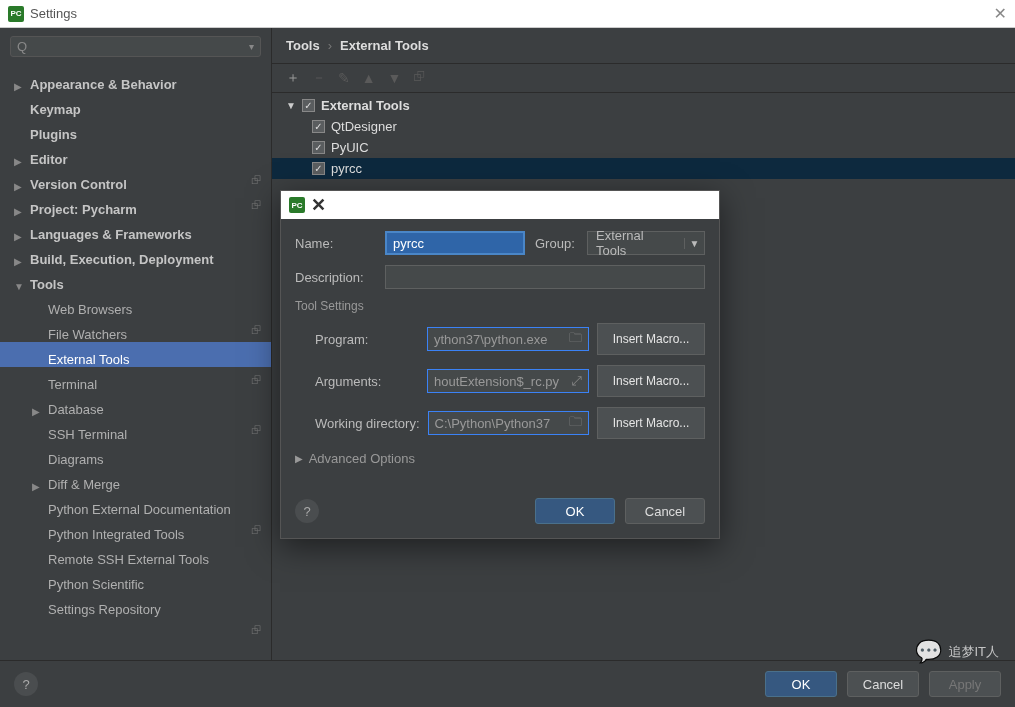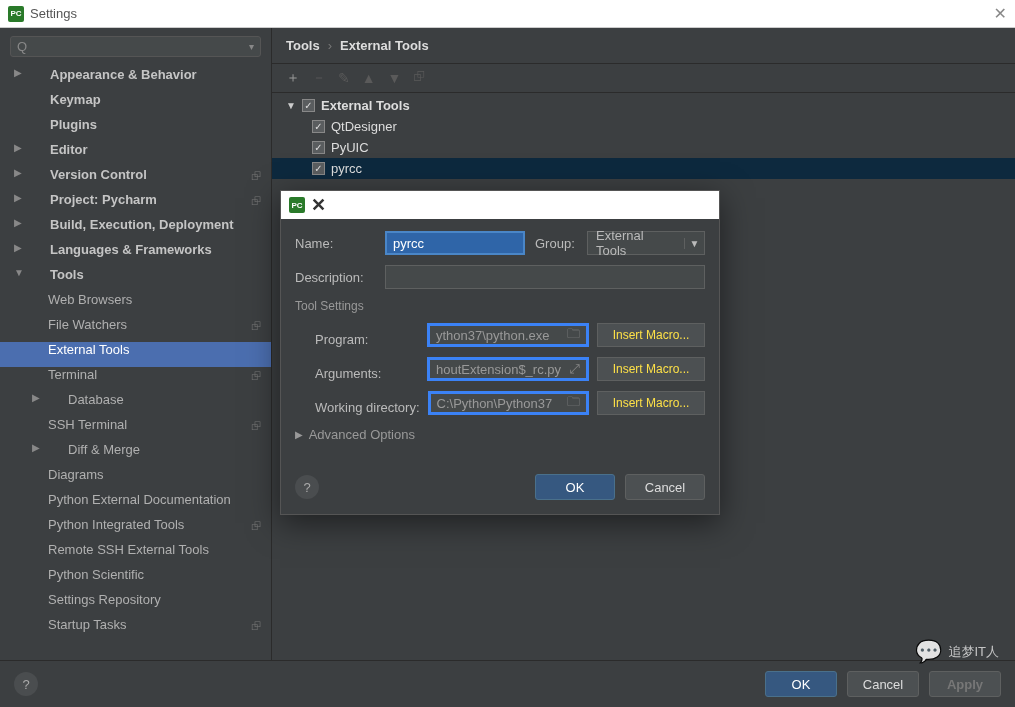--- a/index.html
+++ b/index.html
@@ -12,21 +12,21 @@
 
 .main { display: flex; height: calc(100% - 28px - 47px); }
 
 .sidebar { width: 272px; background: #3c3f41; border-right: 1px solid #2b2b2b; display: flex; flex-direction: column; }
 .search-box { margin: 8px 10px; display: flex; align-items: center; border: 1px solid #555; border-radius: 3px; padding: 2px 6px; background: #45494a; }
 .search-box .qicon { color: #888; margin-right: 4px; }
 .search-box input { flex: 1; background: transparent; border: none; outline: none; color: #bbb; }
 .search-box .dd { color: #888; font-size: 10px; }
 
 .tree { flex: 1; overflow-y: auto; padding-top: 2px; }
-.tree-item { display: flex; align-items: flex-start; height: 25px; padding-left: 14px; cursor: pointer; color: #c5c5c5; position: relative; gap: 20px; }
+.tree-item { display: flex; align-items: flex-end; height: 25px; padding-left: 14px; cursor: pointer; color: #c5c5c5; position: relative; }
 .tree-item.child { padding-left: 48px; color: #b0b0b0; }
 .tree-item.selected { background: #4b6eaf; color: #fff; }
 .tree-item .arrow { width: 10px; color: #888; margin-right: 6px; font-size: 10px; }
 .tree-item.expanded .arrow::before { content: "▼"; }
 .tree-item.collapsed .arrow::before { content: "▶"; }
 .tree-item .label { font-weight: bold; flex: 1; }
 .tree-item.child .label, .tree-item.child2 .label { font-weight: normal; }
 .tree-item .badge { position: absolute; right: 10px; color: #777; font-size: 12px; }
 
 .content { flex: 1; background: #3c3f41; display: flex; flex-direction: column; }
@@ -45,43 +45,43 @@
 .chk { width: 13px; height: 13px; border: 1px solid #888; background: #5a5d5f; display: inline-flex; align-items: center; justify-content: center; font-size: 10px; color: #ddd; }
 .chk::before { content: "✓"; }
 .elabel { color: #ddd; font-weight: bold; }
 .ext-item .elabel { font-weight: normal; text-align: right; }
 
 .footer { height: 47px; border-top: 1px solid #2b2b2b; display: flex; align-items: center; justify-content: space-between; padding: 0 14px; background: #3c3f41; }
 .help-btn { width: 24px; height: 24px; border-radius: 50%; background: #4a4d4f; color: #aaa; display: flex; align-items: center; justify-content: center; }
 .footer-btns { display: flex; gap: 10px; }
 .btn { min-width: 72px; height: 26px; border: 1px solid #5e6060; background: #4c5052; color: #ddd; border-radius: 3px; cursor: pointer; display: flex; align-items: center; justify-content: center; }
 .btn.primary { background: #365880; border-color: #4a708b; color: #fff; }
-.btn.disabled { color: #777; font-weight: bold; }
+.btn.disabled { color: #777; }
 
 
 .dialog { position: absolute; left: 280px; top: 190px; width: 440px; background: #3c3f41; border: 1px solid #555; box-shadow: 0 8px 30px rgba(0,0,0,0.5); }
 .dialog-title { background: #ffffff; height: 28px; display: flex; align-items: center; padding: 0 8px; color: #333; }
 .dialog-title .dicon { width: 16px; height: 16px; background: #2a7a2a; border-radius: 2px; margin-right: 6px; display: flex; align-items: center; justify-content: center; color: #fff; font-size: 8px; font-weight: bold; }
 .dialog-title .dtitle { flex: 1; }
 .dialog-title .dclose { font-size: 18px; font-weight: bold; cursor: pointer; }
 .dialog-body { padding: 12px 14px; }
 .row { display: flex; align-items: center; margin-bottom: 10px; gap: 10px; }
 .row label { color: #bbb; min-width: 80px; }
 .input { height: 24px; background: #45494a; border: 1px solid #5e6060; color: #bbb; padding: 0 6px; outline: none; }
 .input.hl { border: 2px solid #4a86c7; background: #2f65a8; color: #fff; }
 .select { height: 24px; background: #45494a; border: 1px solid #5e6060; color: #bbb; display: flex; align-items: center; }
 .select .sval { padding: 0 8px; flex: 1; }
 .select .sarr { width: 20px; border-left: 1px solid #5e6060; text-align: center; font-size: 10px; }
 .section-label { color: #999; margin: 6px 0 10px; font-size: 12px; }
 .section-label.adv { display: flex; align-items: center; gap: 6px; margin-top: 12px; cursor: pointer; }
-.ts-row { display: flex; align-items: flex-end; margin-bottom: 10px; gap: 8px; padding-left: 20px; }
+.ts-row { display: flex; align-items: center; margin-bottom: 10px; gap: 8px; padding-left: 20px; }
 .ts-row label { min-width: 104px; color: #bbb; }
-.ts-input { flex: 1; height: 24px; background: #45494a; border: 3px solid #3b82f6; color: #999; display: flex; align-items: center; padding: 0 6px; font-family: monospace; font-size: 11px; }
+.ts-input { flex: 1; height: 24px; background: #45494a; border: 1px solid #3b82f6; color: #999; display: flex; align-items: center; padding: 0 6px; font-family: monospace; font-size: 11px; }
 .ts-input .browse { margin-left: auto; color: #888; }
-.macro-btn { width: 108px; height: 24px; background: #4c5052; border: 1px solid #5e6060; color: #fde047; font-size: 12px; display: flex; align-items: center; justify-content: center; cursor: pointer; }
+.macro-btn { width: 108px; height: 32px; background: #4c5052; border: 1px solid #5e6060; color: #e5e5e5; font-size: 12px; display: flex; align-items: center; justify-content: center; cursor: pointer; }
 .dialog-footer { display: flex; align-items: center; padding: 10px 14px 14px; gap: 10px; }
 .dialog-footer .help-btn { margin-right: auto; }
 
 .watermark { position: absolute; right: 16px; bottom: 42px; display: flex; align-items: center; color: #dcdcdc; gap: 6px; font-size: 18px; opacity: 0.85; font-family: "Microsoft YaHei", sans-serif; }
 .watermark .wicon { font-size: 22px; }
 </style>
 </head>
 <body>
 
 <div class="titlebar">
@@ -119,25 +119,25 @@
           <span class="label">Version Control</span>
           <span class="badge">⮺</span>
         </div>
         <div class="tree-item collapsed">
           <span class="arrow"></span>
           <span class="label">Project: Pycharm</span>
           <span class="badge">⮺</span>
         </div>
         <div class="tree-item collapsed">
           <span class="arrow"></span>
+          <span class="label">Languages &amp; Frameworks</span>
+        </div>
+        <div class="tree-item collapsed">
+          <span class="arrow"></span>
           <span class="label">Build, Execution, Deployment</span>
-        </div>
-        <div class="tree-item collapsed">
-          <span class="arrow"></span>
-          <span class="label">Languages &amp; Frameworks</span>
         </div>
         <div class="tree-item expanded">
           <span class="arrow"></span>
           <span class="label">Tools</span>
         </div>
         <div class="tree-item child">
           <span class="label">Web Browsers</span>
         </div>
         <div class="tree-item child">
           <span class="label">File Watchers</span>
@@ -151,45 +151,44 @@
           <span class="badge">⮺</span>
         </div>
         <div class="tree-item child collapsed">
           <span class="arrow" style="margin-left: -16px;"></span>
           <span class="label">Database</span>
         </div>
         <div class="tree-item child">
           <span class="label">SSH Terminal</span>
           <span class="badge">⮺</span>
         </div>
+        <div class="tree-item child">
+          <span class="label">Diagrams</span>
+        </div>
         <div class="tree-item child collapsed">
           <span class="arrow" style="margin-left: -16px;"></span>
           <span class="label">Diff &amp; Merge</span>
         </div>
         <div class="tree-item child">
-          <span class="label">Diagrams</span>
-        </div>
-        <div class="tree-item child">
           <span class="label">Python External Documentation</span>
         </div>
         <div class="tree-item child">
           <span class="label">Python Integrated Tools</span>
           <span class="badge">⮺</span>
         </div>
         <div class="tree-item child">
           <span class="label">Remote SSH External Tools</span>
         </div>
         <div class="tree-item child">
           <span class="label">Python Scientific</span>
         </div>
         <div class="tree-item child">
           <span class="label">Settings Repository</span>
         </div>
         <div class="tree-item child">
-          <span class="label">Startup Tasks</span>
           <span class="badge">⮺</span>
         </div>
       </div>
   </div>
 
   <div class="content">
     <div class="breadcrumb">
       <span>Tools</span>
       <span class="sep">›</span>
       <span>External Tools</span>

